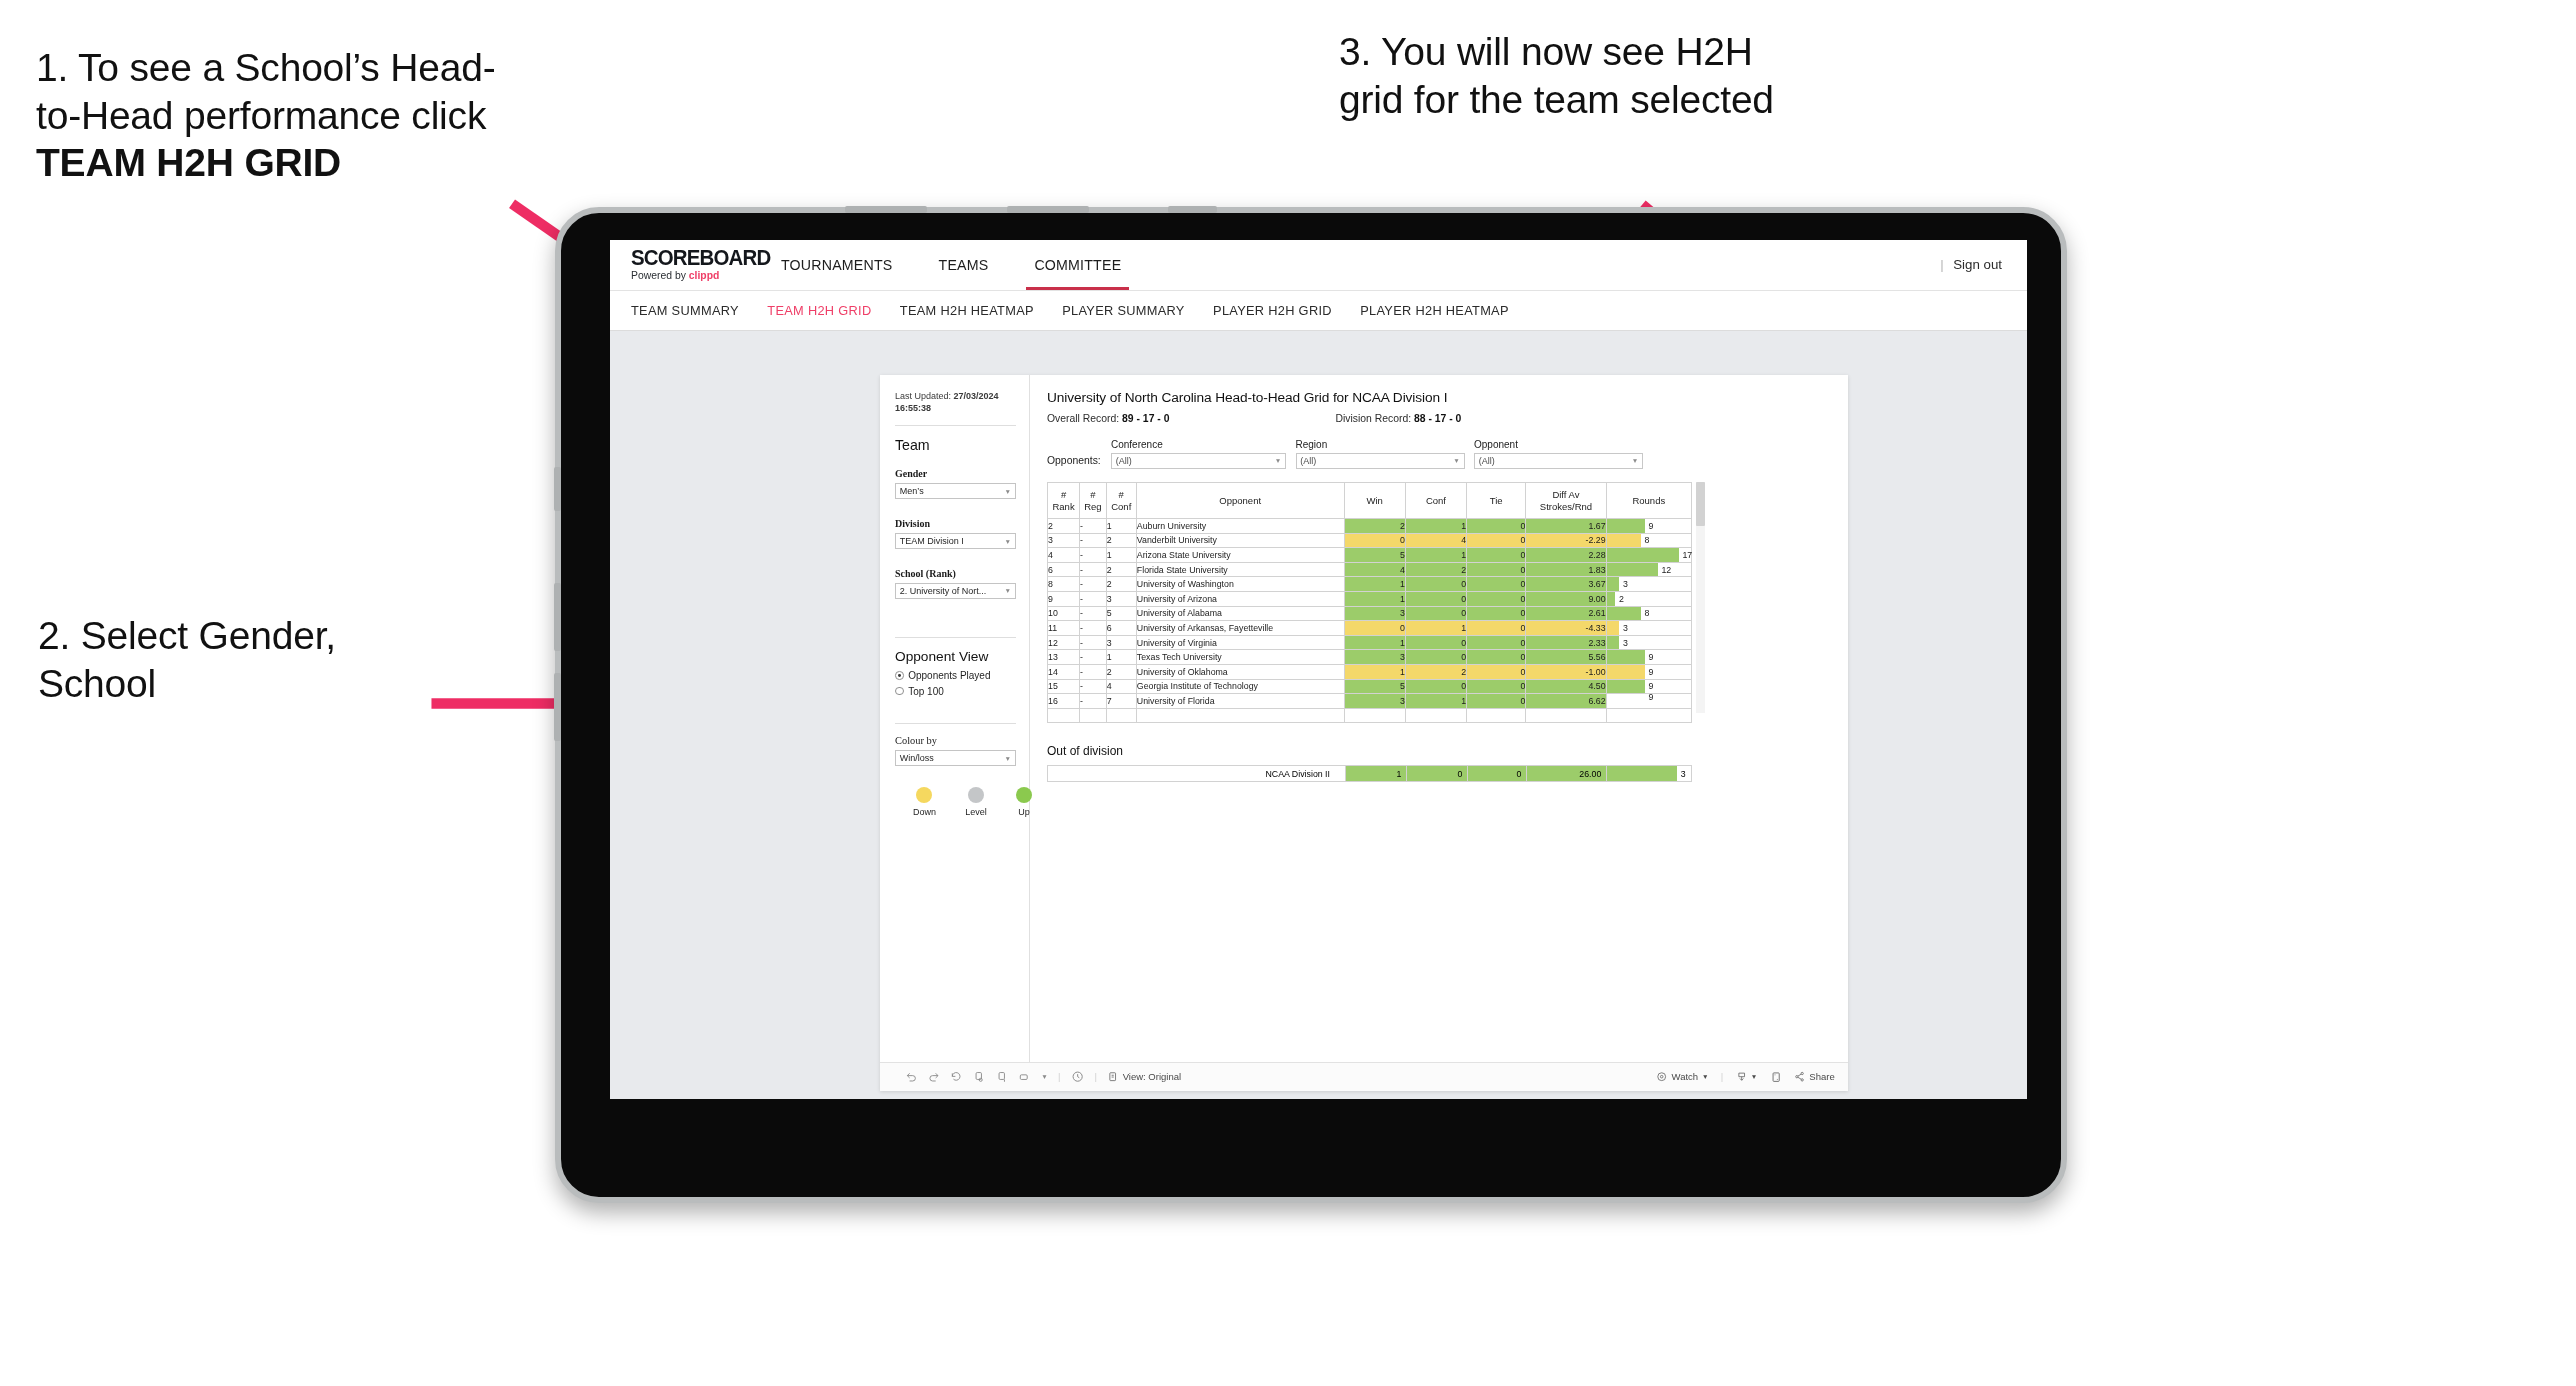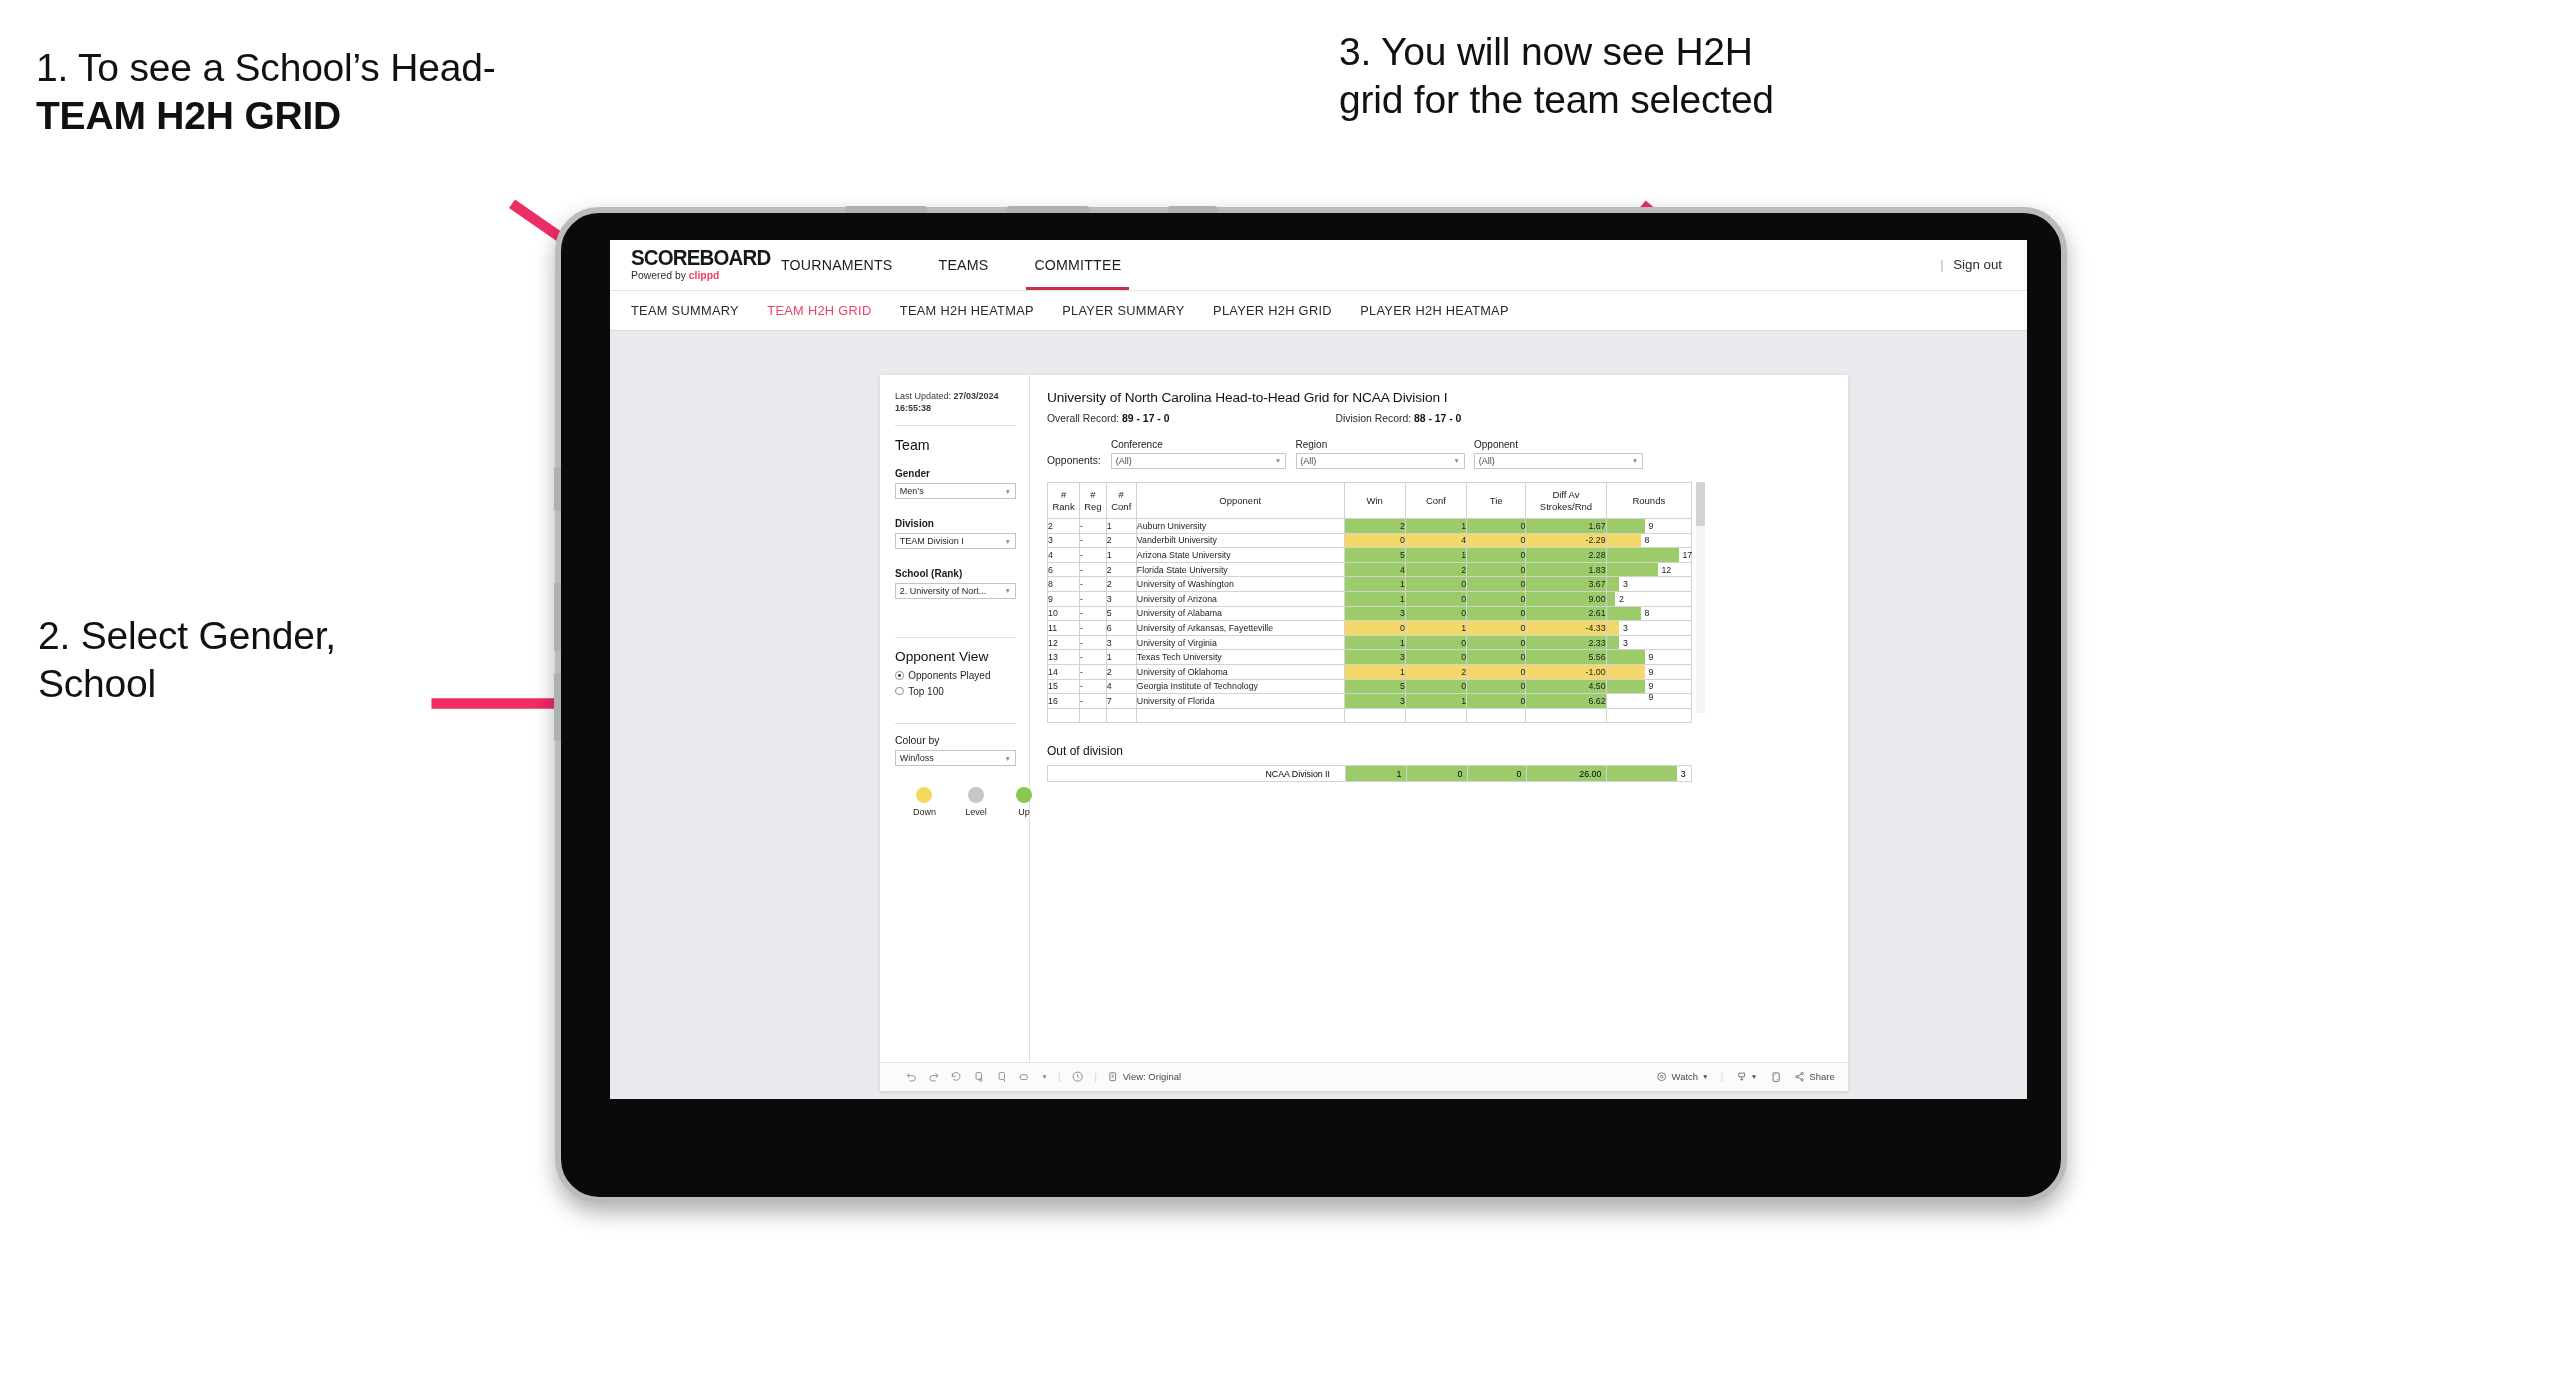--- a/index.html
+++ b/index.html
@@ -109,21 +109,21 @@
   #sidebar {
     width: 150px; padding: 15px 13.3px 0 15px;
     border-right: 0.9px solid #e0e0e0;
     font-size: 10.4px; color: #1f1f1f;
   }
   .updated { font-size: 9px; color: #3a3a3a; line-height: 1.35; }
   .updated b { font-weight: bold; }
   .sb-rule { height: 0.9px; background: #dedede; margin: 11.4px 0 11.4px 0; }
   .sb-title { font-size: 14.2px; font-weight: normal; color: #121212; margin-bottom: 15px; }
   .sb-title.tight { font-size: 13.7px; }
-  .sb-label { font-size: 10px; font-weight: bold; color: #1a1a1a; margin-bottom: 3.8px; }
+  .sb-label { font-size: 10px; font-weight: bold; color: #1a1a1a; margin-bottom: 3.8px; font-family: Liberation Serif, serif; }
   .sb-select {
     height: 16px; border: 0.9px solid #c4c4c4; background: #fff;
     display: flex; align-items: center; padding: 0 3.8px;
     font-size: 9px; color: #262626; position: relative;
   }
   .sb-select .caret { margin-left: auto; font-size: 6.6px; color: #8b8b8b; }
   .sb-gap { height: 19px; }
   .radio-row { display: flex; align-items: center; gap: 4.7px; margin-top: 4.7px; font-size: 10px; color: #1f1f1f; }
   .radio {
     width: 8.5px; height: 8.5px; border-radius: 50%;
@@ -201,20 +201,21 @@
   .tb-text { display: inline-flex; align-items: center; gap: 3.8px; color: #4a4a4a; }
   .tb-right { margin-left: auto; display: flex; align-items: center; gap: 12.3px; }
 </style>
 </head>
 <body>
 
 <div id="root">
 
   <div class="annot" id="annot-1">
     <div>1. To see a School’s Head-</div>
+    <div>to-Head performance click</div>
     <div><b>TEAM H2H GRID</b></div>
   </div>
 
   <div class="annot" id="annot-2">
     <div>2. Select Gender,</div>
     <div>School</div>
   </div>
 
   <div class="annot" id="annot-3">
     <div>3. You will now see H2H</div>

